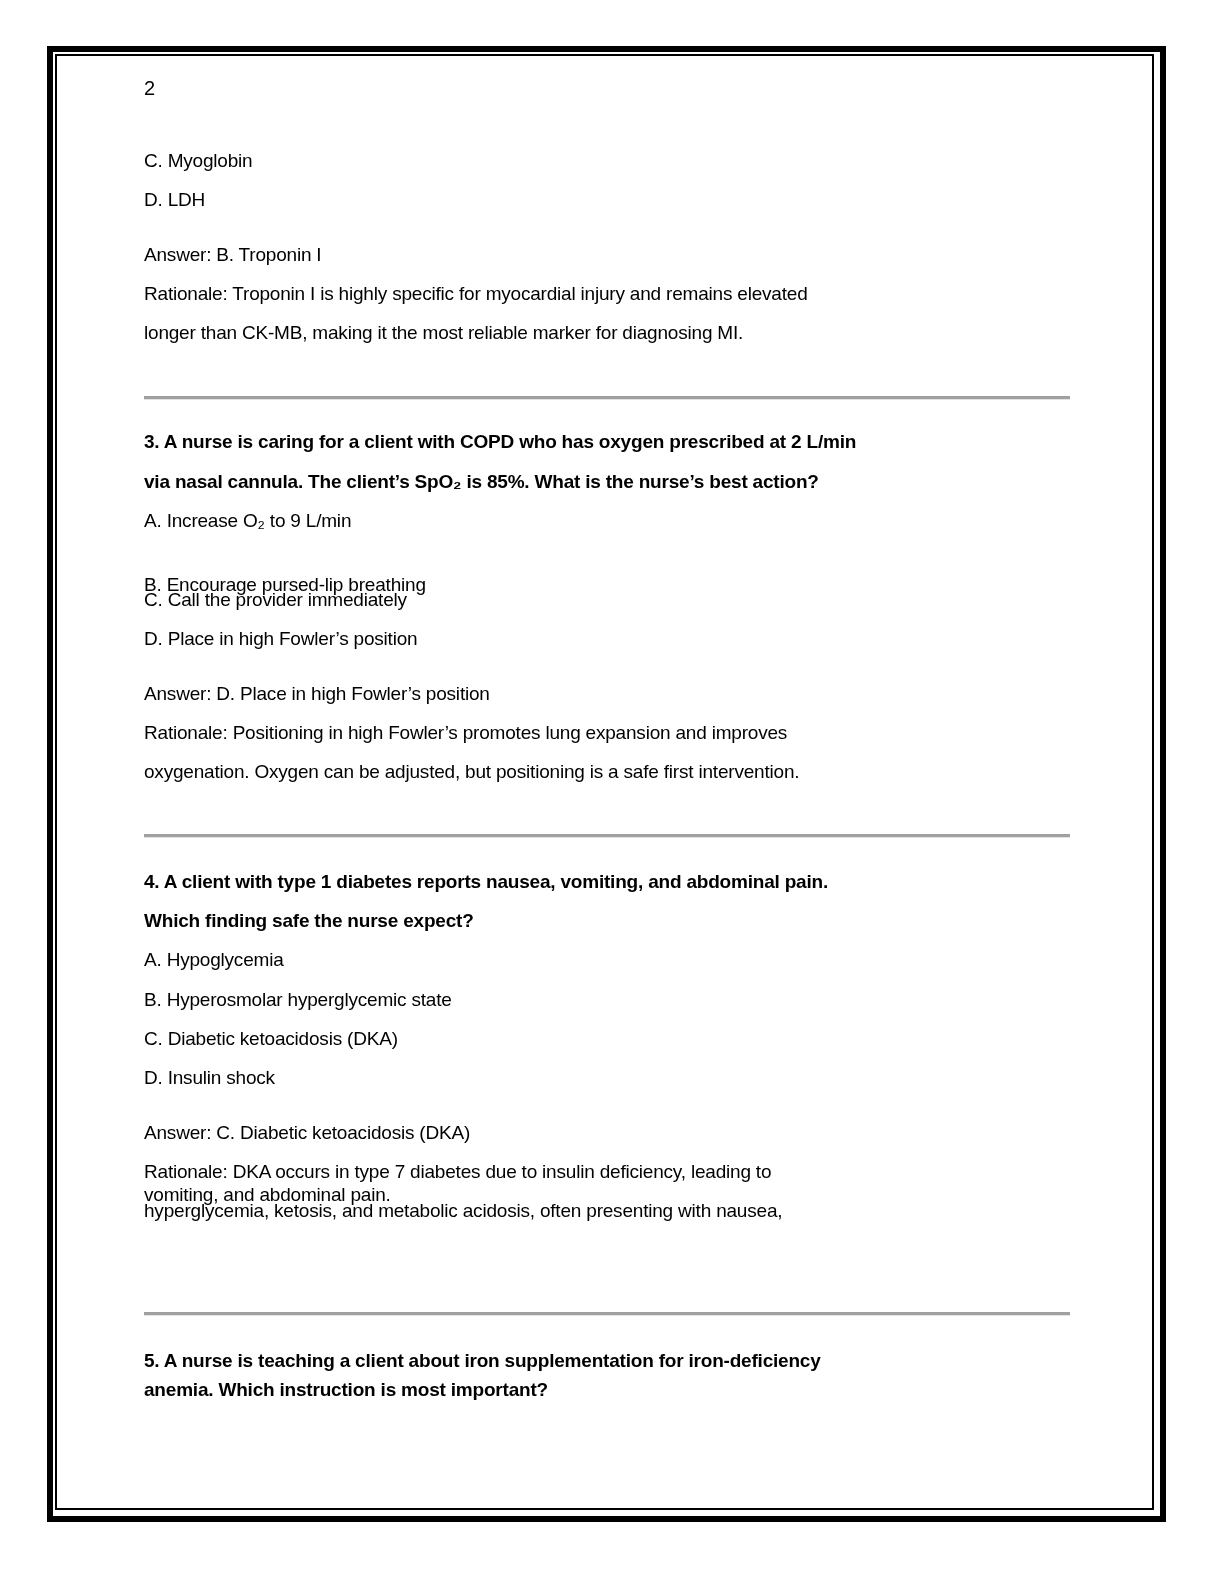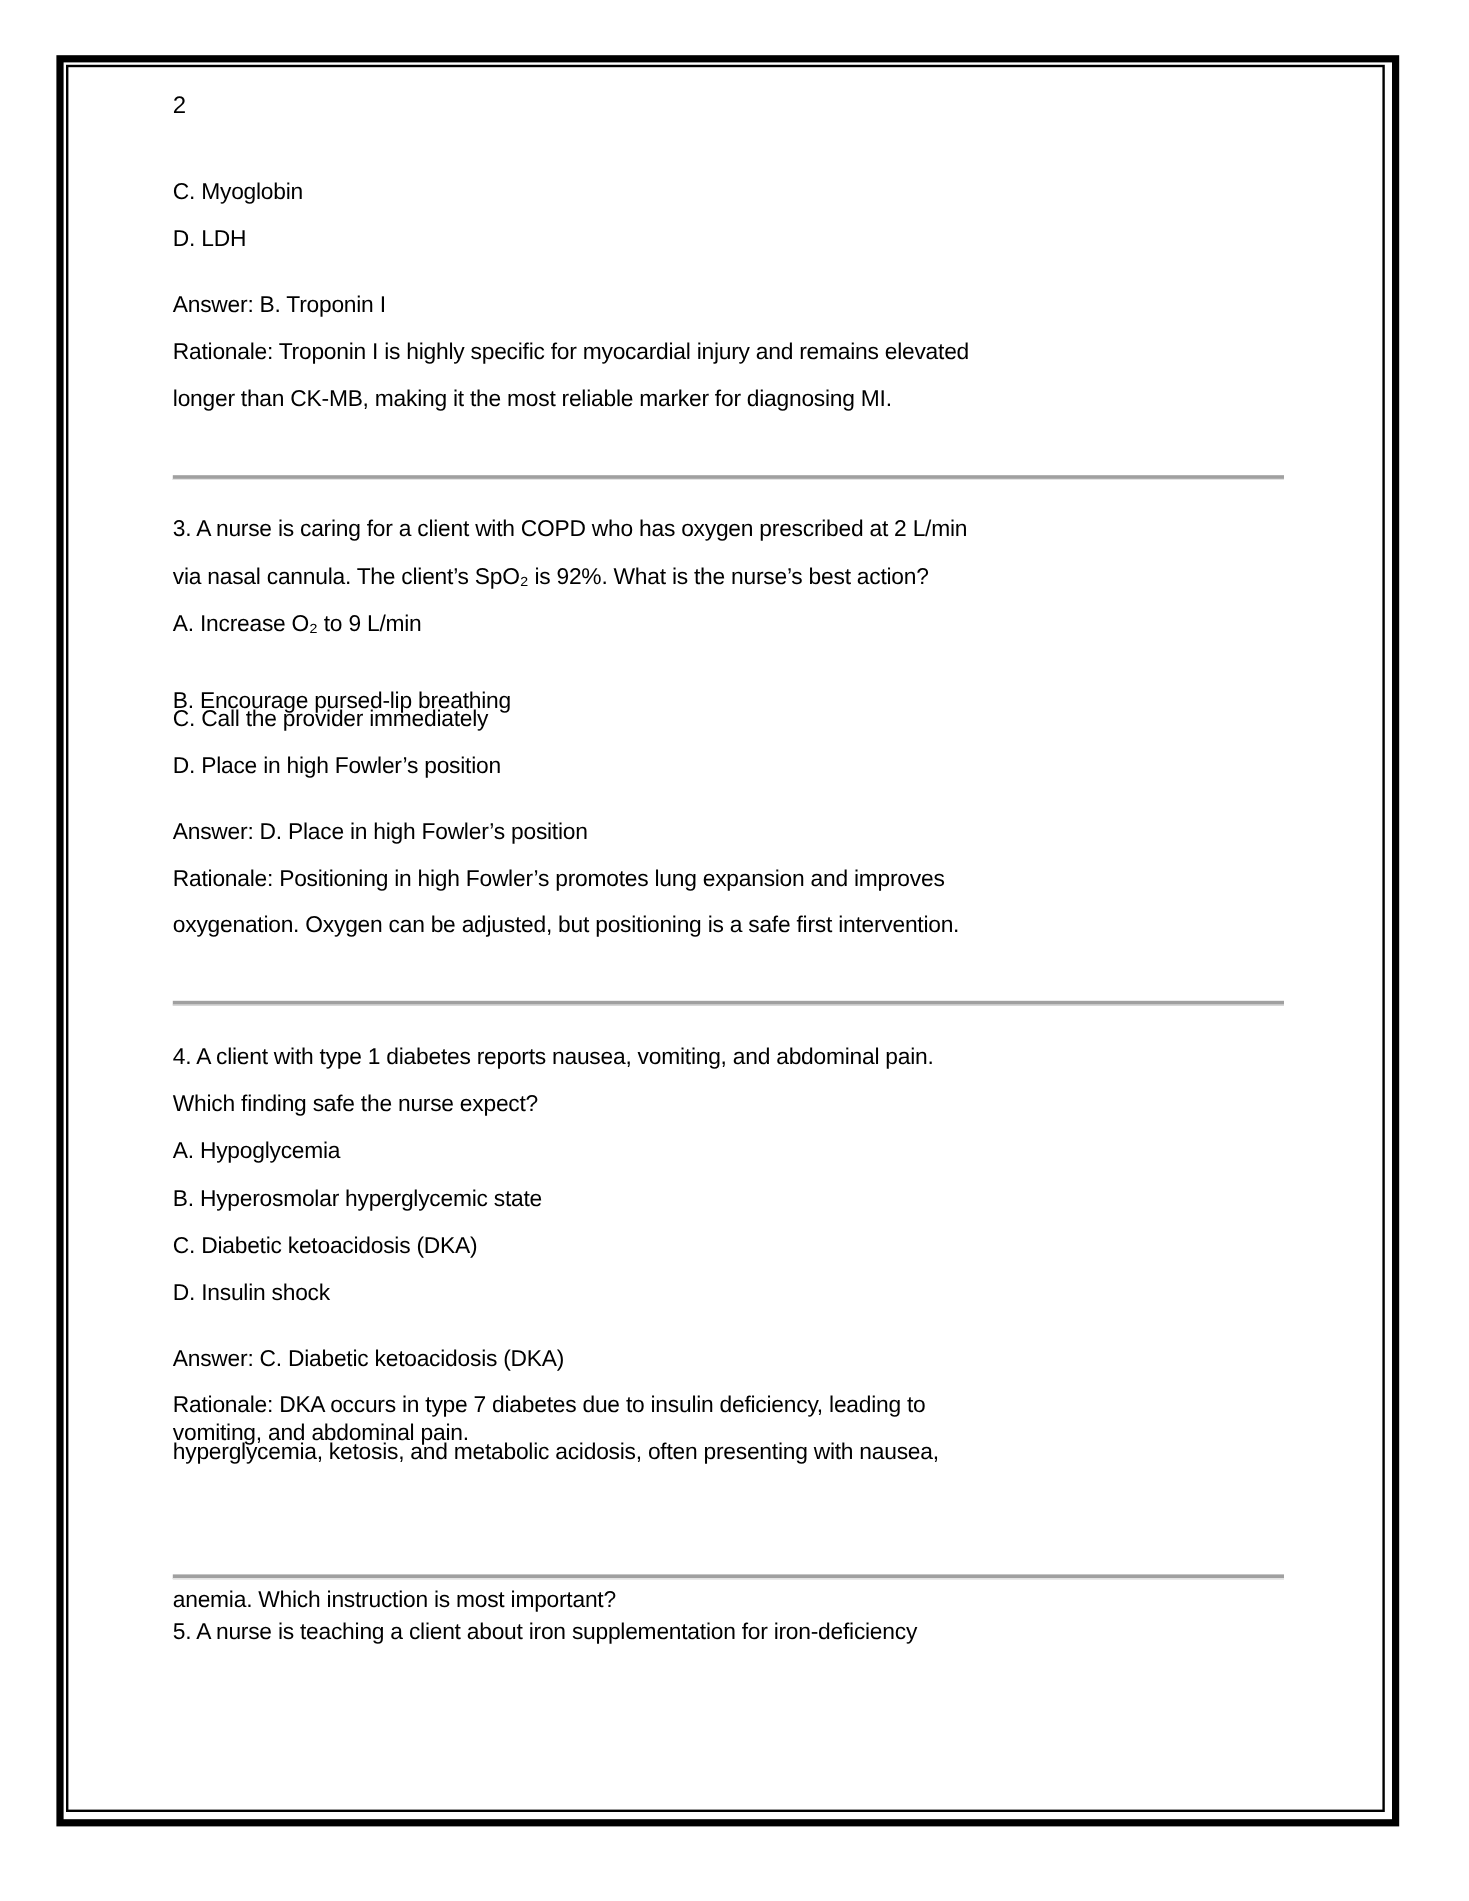--- a/index.html
+++ b/index.html
@@ -4,21 +4,21 @@
 <style>
   html, body { margin: 0; padding: 0; background: #ffffff; }
   body { width: 1224px; height: 1584px; position: relative; overflow: hidden;
          font-family: "Liberation Sans", "DejaVu Sans", sans-serif; color: #000; }
   .border-outer { position: absolute; left: 47px; top: 46px; width: 1107px; height: 1464px;
                   border: 6px solid #000; }
   .border-inner { position: absolute; left: 55px; top: 54px; width: 1095px; height: 1452px;
                   border: 2px solid #000; }
   .line { position: absolute; left: 144px; font-size: 19px; line-height: 28px; white-space: nowrap;
           letter-spacing: -0.2px; }
-  .bold { font-weight: normal; }
+  .bold { font-weight: bold; }
   .lbl { font-weight: normal; }
   .pagenum { position: absolute; left: 144px; top: 76px; font-size: 20px; line-height: 24px; }
   .sep { position: absolute; left: 144px; width: 926px; height: 3px; background: #a0a0a0;
          border-bottom: 1px solid #e3e3e3; }
 </style>
 </head>
 <body>
 
 <div class="border-outer"></div>
 <div class="border-inner"></div>
@@ -27,21 +27,21 @@
 
 <div class="line" style="top:147px">C. Myoglobin</div>
 <div class="line" style="top:186px">D. LDH</div>
 <div class="line" style="top:241px"><span class="lbl">Answer:</span><span> B. Troponin I</span></div>
 <div class="line" style="top:280px"><span class="lbl">Rationale:</span><span> Troponin I is highly specific for myocardial injury and remains elevated</span></div>
 <div class="line" style="top:319px">longer than CK-MB, making it the most reliable marker for diagnosing MI.</div>
 
 <div class="sep" style="top:396px"></div>
 
 <div class="line bold" style="top:428px">3. A nurse is caring for a client with COPD who has oxygen prescribed at 2 L/min</div>
-<div class="line bold" style="top:468px">via nasal cannula. The client’s SpO₂ is 92%. What is the nurse’s best action?</div>
+<div class="line bold" style="top:468px">via nasal cannula. The client’s SpO₂ is 85%. What is the nurse’s best action?</div>
 <div class="line" style="top:507px">A. Increase O₂ to 9 L/min</div>
 <div class="line" style="top:571px">B. Encourage pursed-lip breathing</div>
 <div class="line" style="top:586px">C. Call the provider immediately</div>
 <div class="line" style="top:625px">D. Place in high Fowler’s position</div>
 <div class="line" style="top:680px"><span class="lbl">Answer:</span><span> D. Place in high Fowler’s position</span></div>
 <div class="line" style="top:719px"><span class="lbl">Rationale:</span><span> Positioning in high Fowler’s promotes lung expansion and improves</span></div>
 <div class="line" style="top:758px">oxygenation. Oxygen can be adjusted, but positioning is a safe first intervention.</div>
 
 <div class="sep" style="top:834px"></div>
 
@@ -52,13 +52,13 @@
 <div class="line" style="top:1025px">C. Diabetic ketoacidosis (DKA)</div>
 <div class="line" style="top:1064px">D. Insulin shock</div>
 <div class="line" style="top:1119px"><span class="lbl">Answer:</span><span> C. Diabetic ketoacidosis (DKA)</span></div>
 <div class="line" style="top:1158px"><span class="lbl">Rationale:</span><span> DKA occurs in type 7 diabetes due to insulin deficiency, leading to</span></div>
 <div class="line" style="top:1197px">hyperglycemia, ketosis, and metabolic acidosis, often presenting with nausea,</div>
 <div class="line" style="top:1181px">vomiting, and abdominal pain.</div>
 
 <div class="sep" style="top:1312px"></div>
 
 <div class="line bold" style="top:1347px">5. A nurse is teaching a client about iron supplementation for iron-deficiency</div>
-<div class="line bold" style="top:1320px">anemia. Which instruction is most important?</div>
+<div class="line bold" style="top:1376px">anemia. Which instruction is most important?</div>
 
 </body></html>

